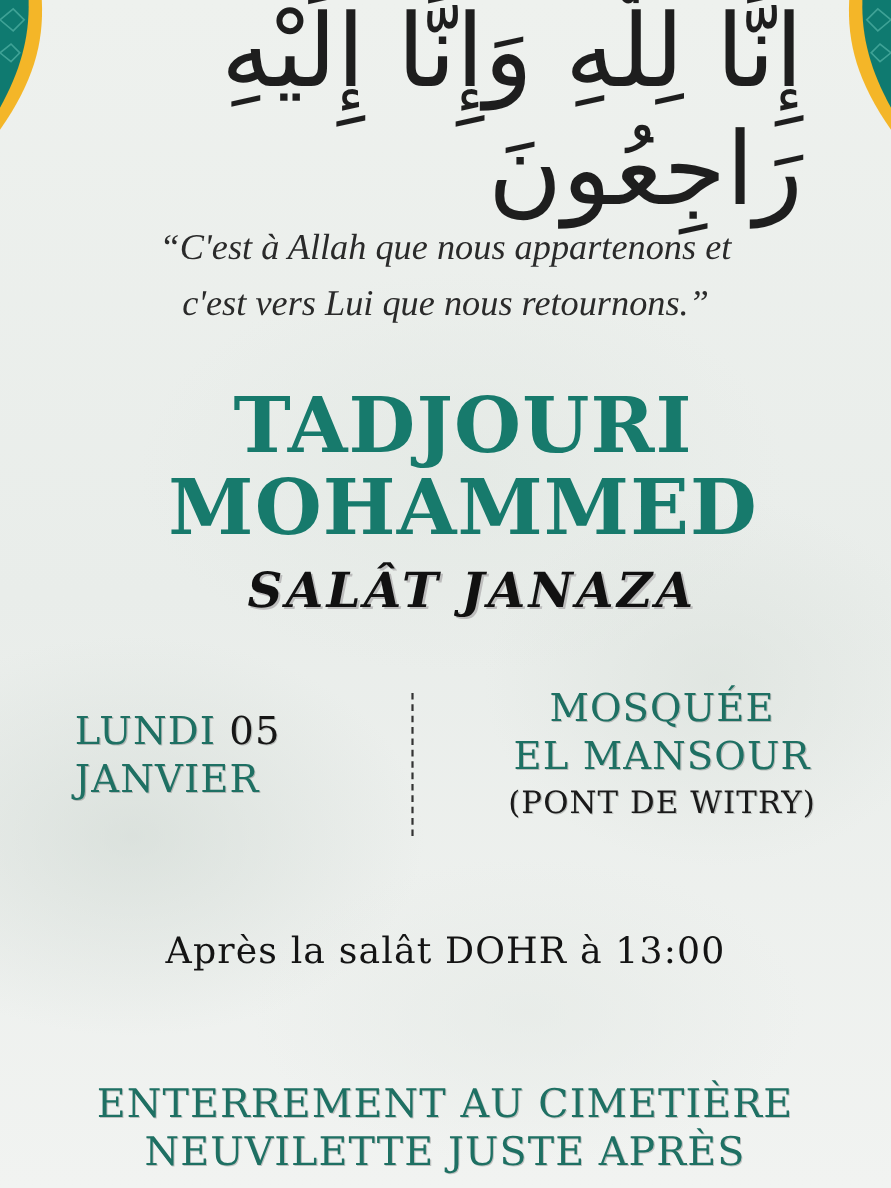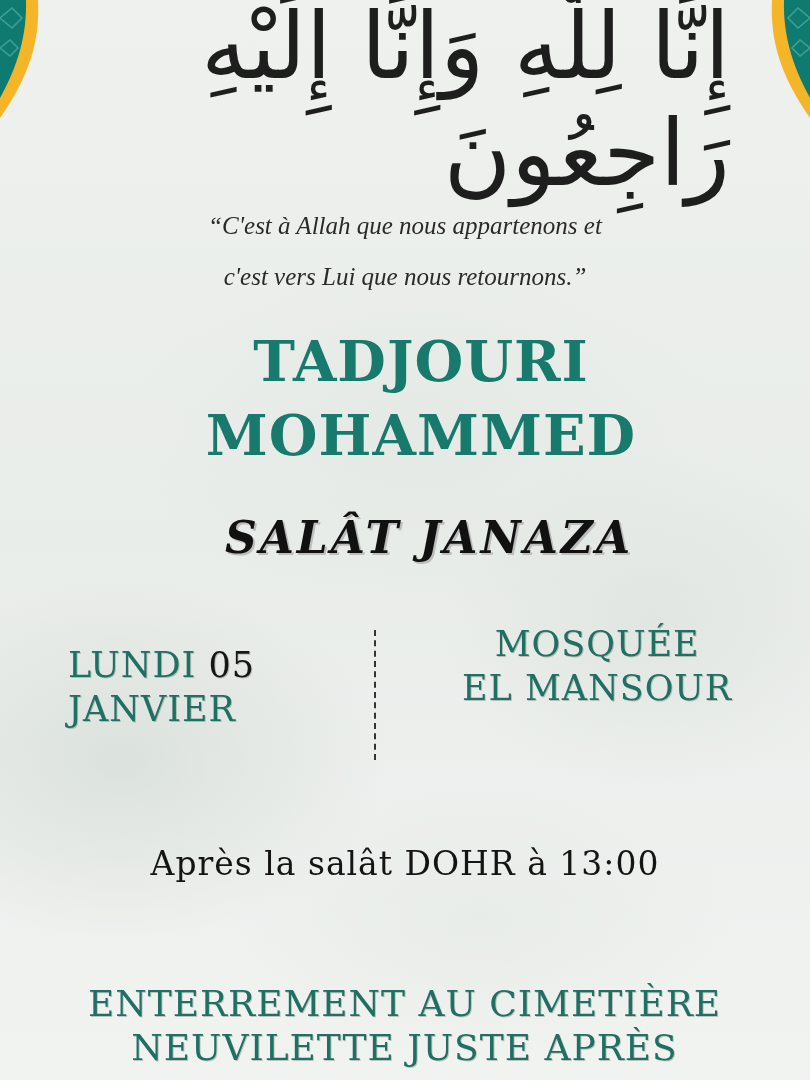--- a/index.html
+++ b/index.html
@@ -19,25 +19,25 @@
     .corner.right { right: 0; }
     .arabic {
       position: absolute; left: 80px; top: 20px; width: 650px; height: 160px;
       display: flex; align-items: center; justify-content: center;
       font-family: "DejaVu Sans", sans-serif; font-size: 92px; color: #1e1e1e;
       direction: rtl; letter-spacing: -2px; font-weight: normal;
     }
     .quote {
       position: absolute; left: 0; right: 0; top: 200px;
       text-align: center; font-family: "Liberation Serif", serif; font-style: italic;
-      font-size: 25px; line-height: 51px; color: #2a2a2a;
+      font-size: 33px; line-height: 51px; color: #2a2a2a;
     }
     .name {
-      position: absolute; left: 0; right: 0; top: 324px; text-align: center;
-      font-family: "DejaVu Serif", serif; font-weight: bold; font-size: 56px;
+      position: absolute; left: 0; right: 0; top: 350px; text-align: center;
+      font-family: "DejaVu Serif", serif; font-weight: bold; font-size: 70px;
       line-height: 74px; color: #177a6c; letter-spacing: 1px; padding-left: 32px;
     }
     .salat {
       position: absolute; left: 0; right: 0; top: 512px; text-align: center;
       font-family: "DejaVu Serif", serif; font-weight: bold; font-style: italic;
       font-size: 44px; color: #111; letter-spacing: 3px;
       text-shadow: 2px 2px 0 #bdbdbd;
       padding-left: 48px;
     }
     .date {
@@ -101,20 +101,21 @@
 <div class="date">
   <div><span>LUNDI</span> <span class="num">05</span></div>
   <div>JANVIER</div>
 </div>
 
 <div class="divider"></div>
 
 <div class="venue">
   <div>MOSQUÉE</div>
   <div>EL MANSOUR</div>
+  <div class="sub">(PONT DE WITRY)</div>
 </div>
 
 <div class="time">Après la salât DOHR à 13:00</div>
 
 <div class="burial">
   <div>ENTERREMENT AU CIMETIÈRE</div>
   <div>NEUVILETTE JUSTE APRÈS</div>
 </div>
 
 </body></html>

